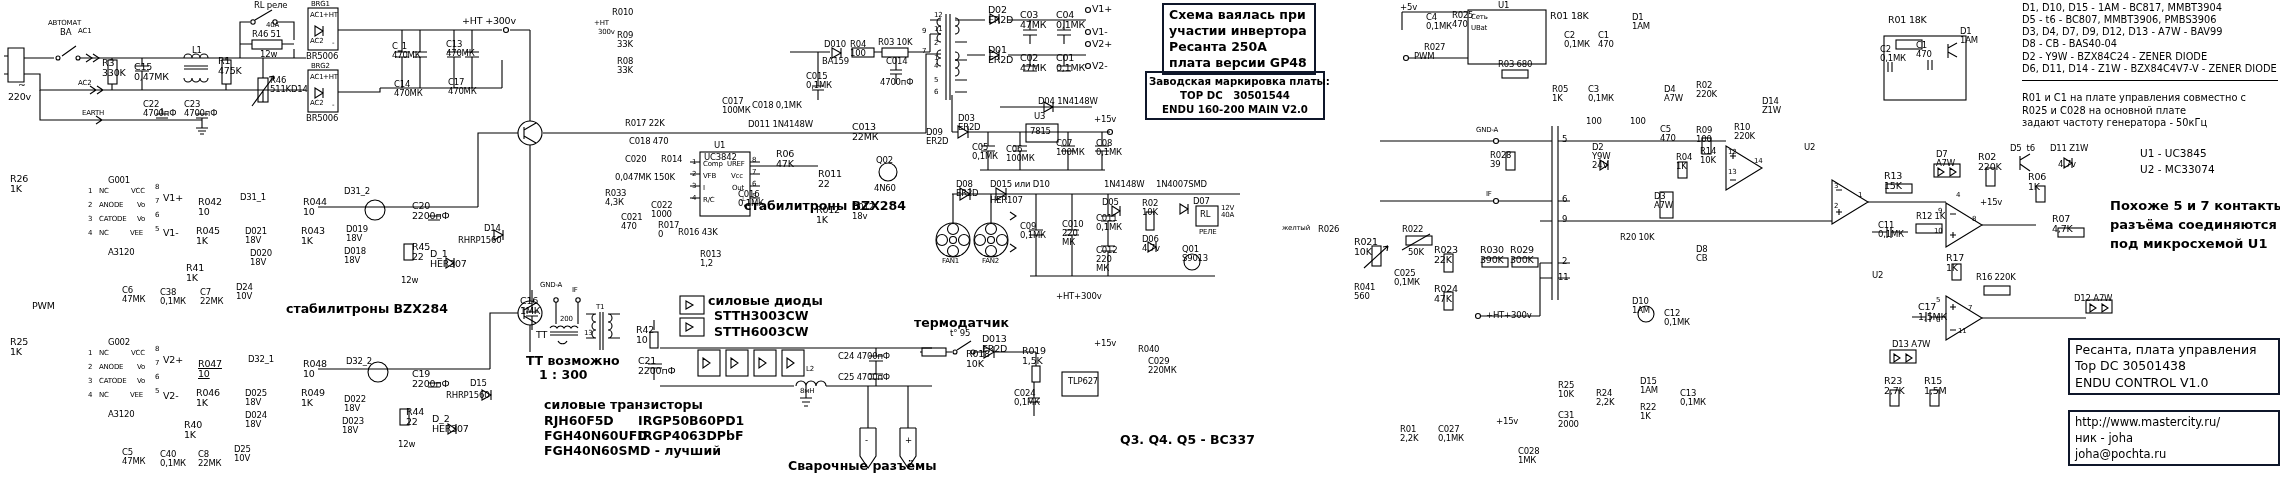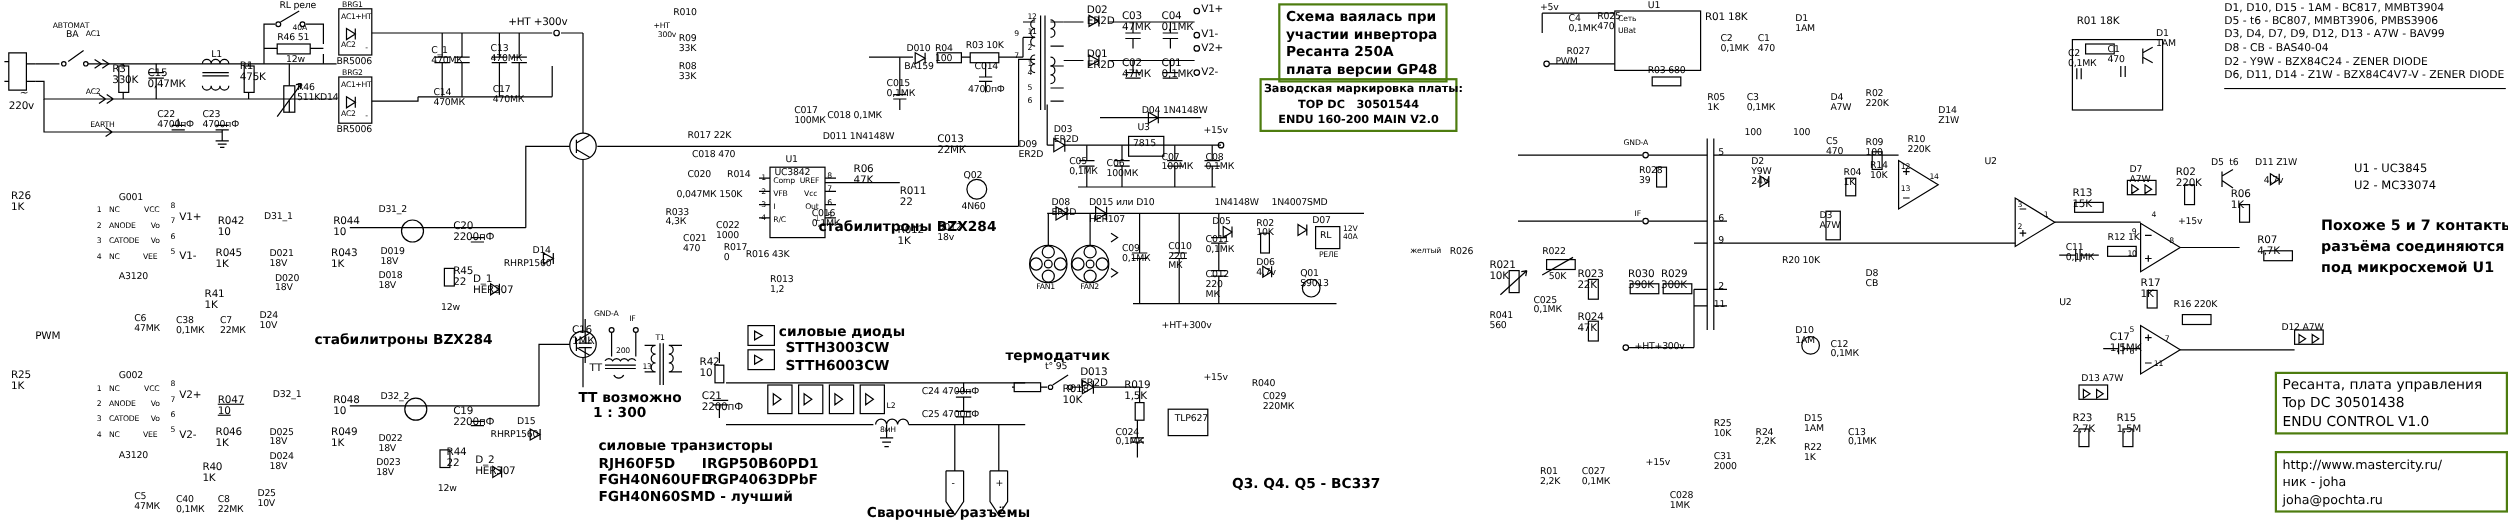--- a/index.html
+++ b/index.html
@@ -4,21 +4,21 @@
 <style>
   html,body{margin:0;padding:0;background:#fff}
   #canvas{position:relative;width:2280px;height:480px;background:#ffffff;color:#000;
           font-family:"DejaVu Sans",sans-serif;overflow:hidden}
   #wires{position:absolute;left:0;top:0}
   .lbl{position:absolute;font-size:9.5px;line-height:1.05;white-space:pre;letter-spacing:-0.2px}
   .lbl.s{font-size:8.5px}
   .lbl.t{font-size:7px}
   .lbl.b{font-weight:bold;font-size:12.5px;letter-spacing:0;line-height:1.15}
   .note{position:absolute;white-space:pre;color:#000}
-  .boxed{border:2px solid #4d7c0f;padding:2px 5px}
+  .boxed{border:2px solid #0f172a;padding:2px 5px}
   #note-diodes{left:2022px;top:2px;font-size:9.8px;line-height:1.24}
   #note-freq{left:2022px;top:92px;font-size:9.8px;line-height:1.3}
   #sep{position:absolute;left:2022px;top:80px;width:256px;border-top:1.5px solid #000}
   #note-ics{left:2140px;top:145px;font-size:10.5px;line-height:1.55}
   #note-hint{left:2110px;top:197px;font-weight:bold;font-size:13px;line-height:1.45}
   #note-origin{left:1162px;top:3px;width:140px;font-weight:bold;font-size:12.5px;line-height:1.28}
   #note-factory{left:1145px;top:71px;width:172px;font-weight:bold;font-size:10.2px;text-align:center;line-height:1.35;padding:2px}
   #note-board{left:2068px;top:338px;width:198px;font-size:12.5px;line-height:1.3}
   #note-author{left:2068px;top:410px;width:198px;font-size:11.5px;line-height:1.4}
 </style>
@@ -725,20 +725,23 @@
 1AM</div>
     </div>
 
   <div class="note" id="note-diodes">D1, D10, D15 - 1AM - BC817, MMBT3904
 D5 - t6 - BC807, MMBT3906, PMBS3906
 D3, D4, D7, D9, D12, D13 - A7W - BAV99
 D8 - CB - BAS40-04
 D2 - Y9W - BZX84C24 - ZENER DIODE
 D6, D11, D14 - Z1W - BZX84C4V7-V - ZENER DIODE</div>
   <div id="sep"></div>
+  <div class="note" id="note-freq">R01 и C1 на плате управления совместно с
+R025 и C028 на основной плате
+задают частоту генератора - 50кГц</div>
   <div class="note" id="note-ics">U1 - UC3845
 U2 - MC33074</div>
   <div class="note" id="note-hint">Похоже 5 и 7 контакты
 разъёма соединяются
 под микросхемой U1</div>
   <div class="note boxed" id="note-origin">Схема ваялась при
 участии инвертора
 Ресанта 250А
 плата версии GP48</div>
   <div class="note boxed" id="note-factory">Заводская маркировка платы:

